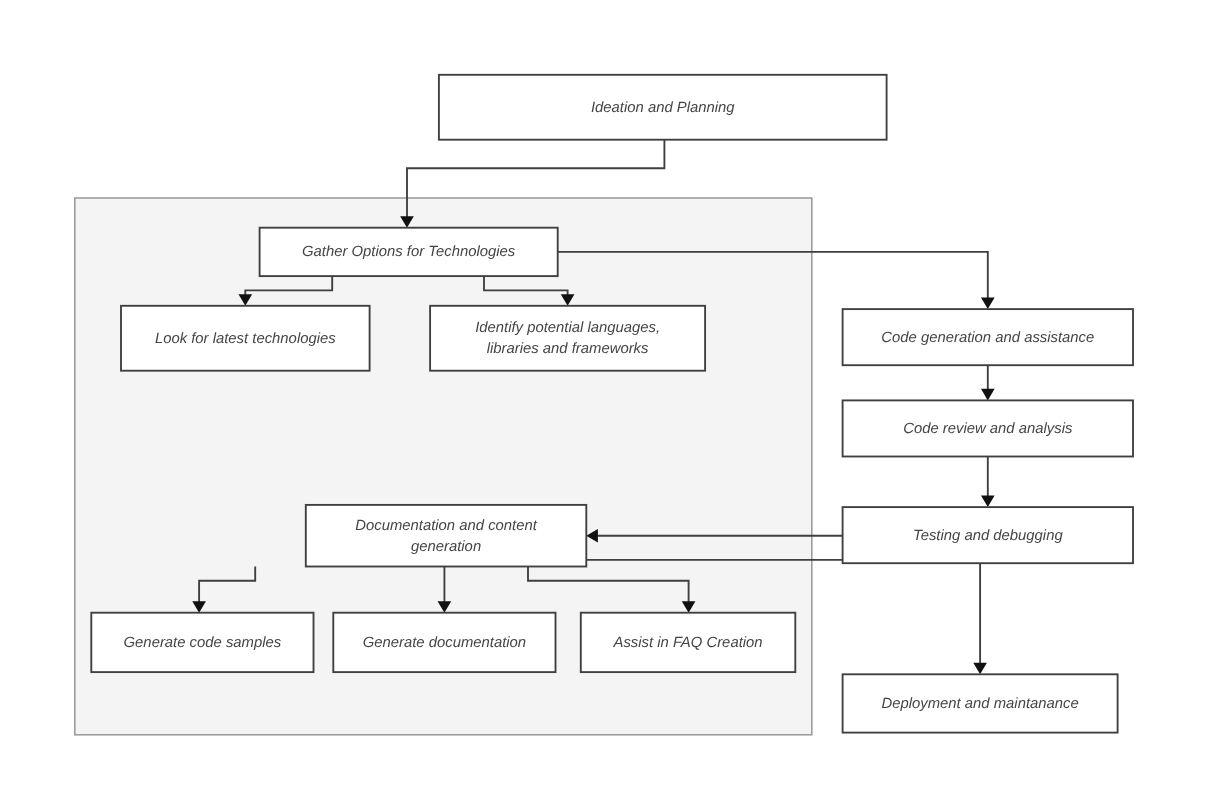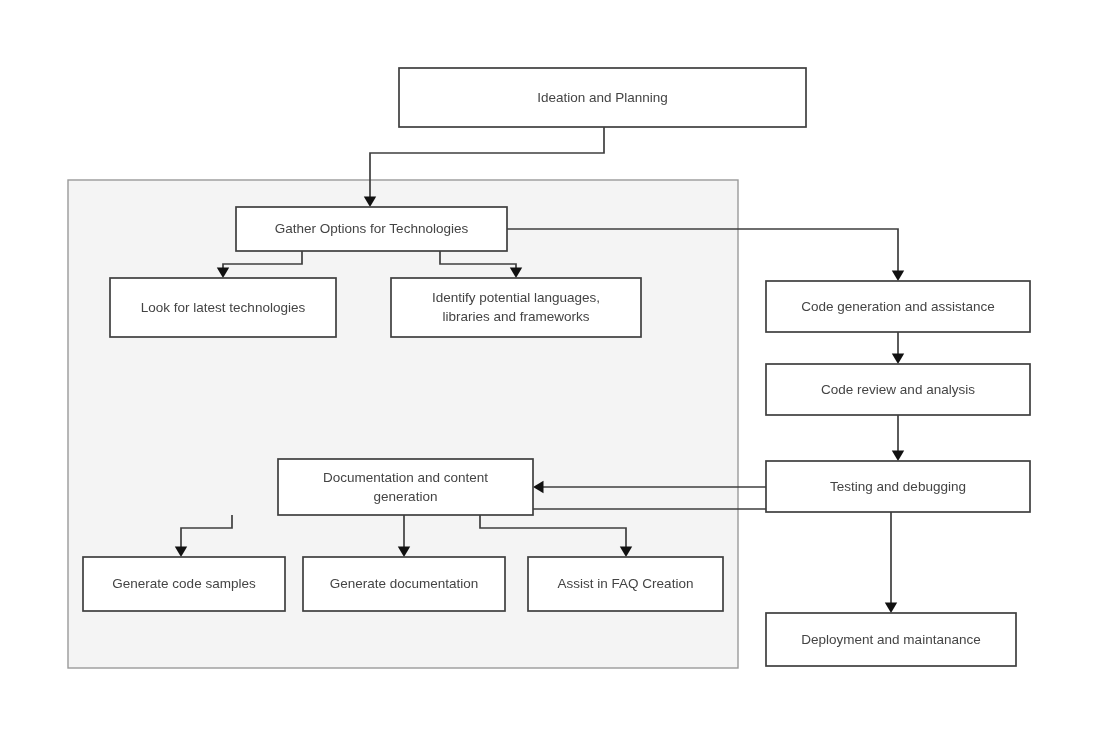--- a/index.html
+++ b/index.html
@@ -12,20 +12,21 @@
     font-family: "Liberation Sans", sans-serif;
     width: 1100px;
     height: 737px;
     overflow: hidden;
   }
   #diagram-root {
     position: relative;
     width: 886px;
     height: 737px;
     background: #ffffff;
+    font-style: italic;
   }
   svg#flowchart {
     display: block;
     width: 1100px;
     height: 737px;
   }
   .panel-rect {
     fill: #f4f4f4;
     stroke: #9a9a9a;
     stroke-width: 1.4;

